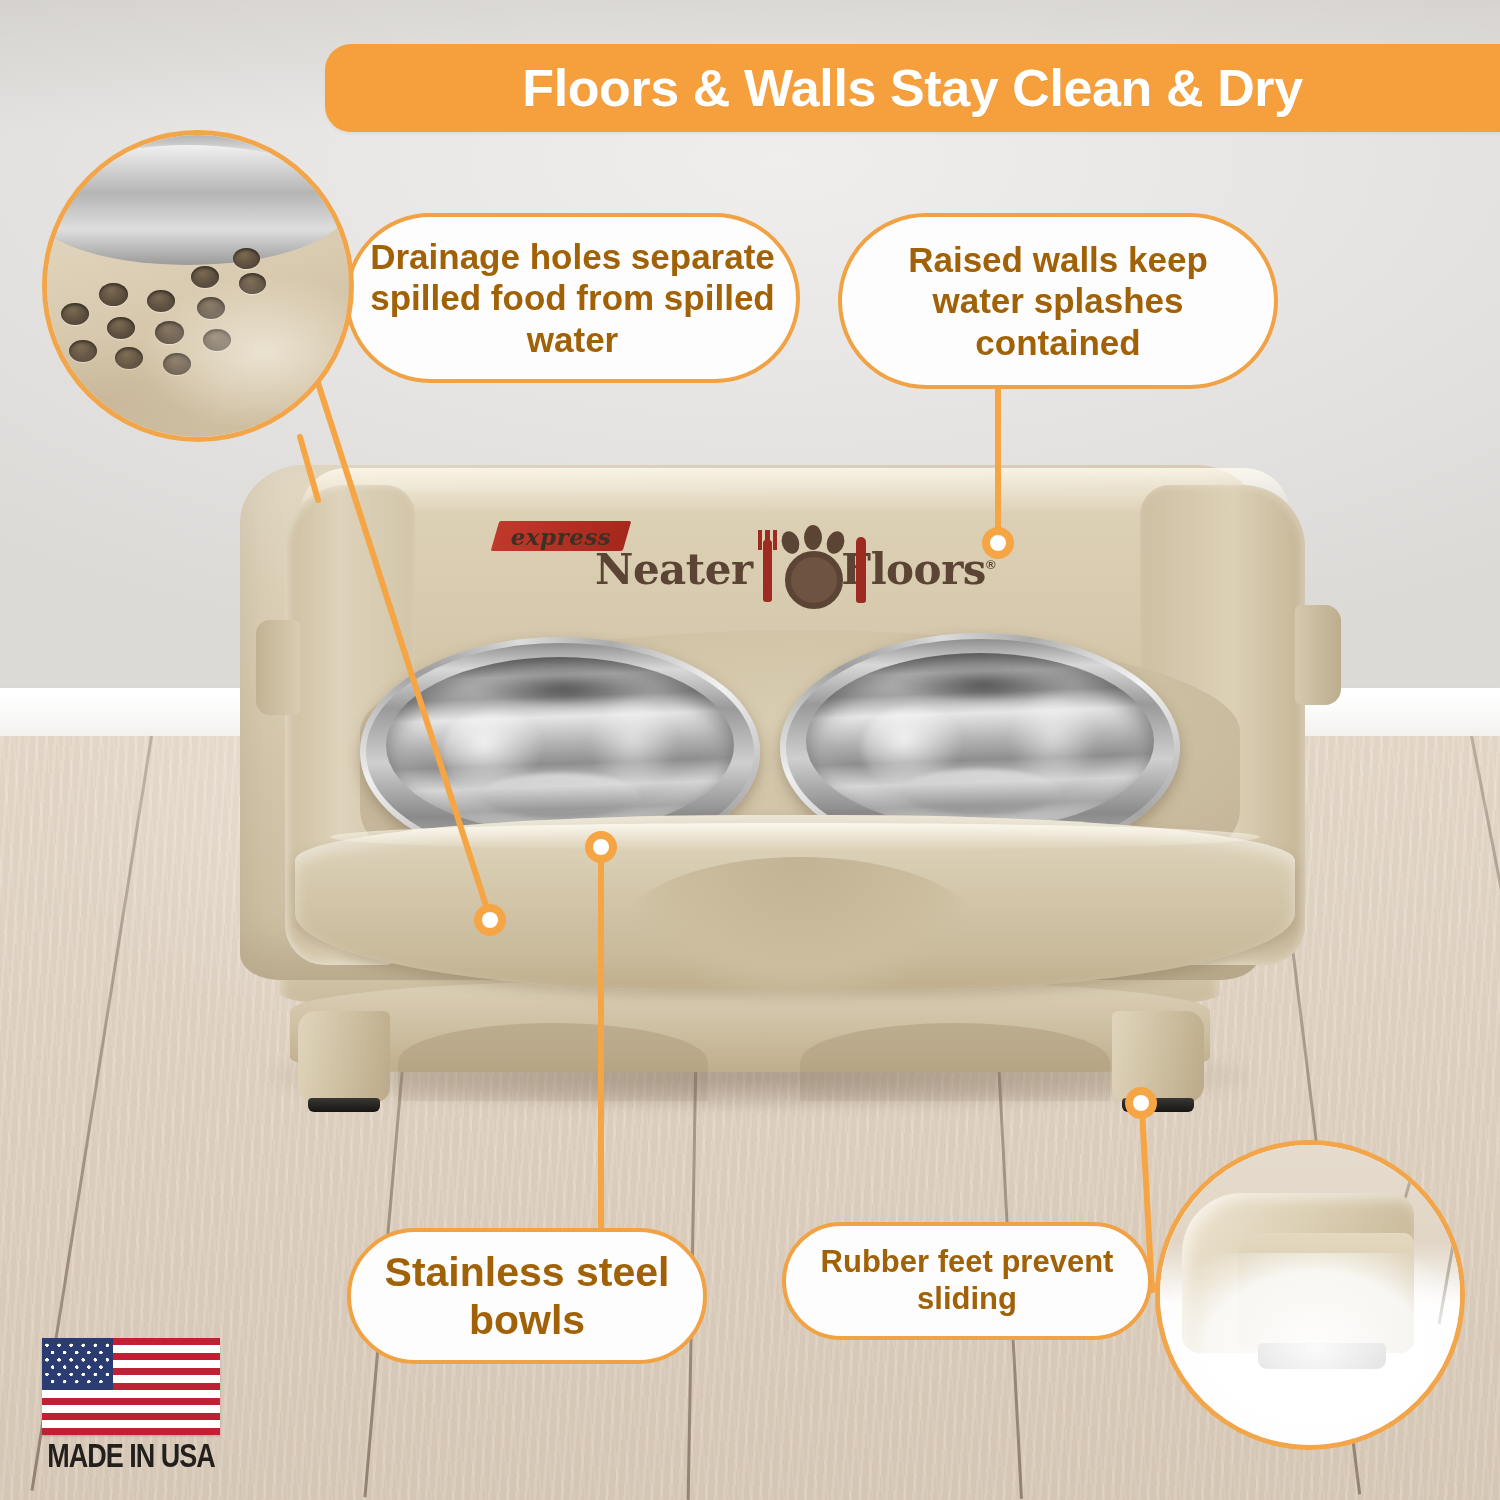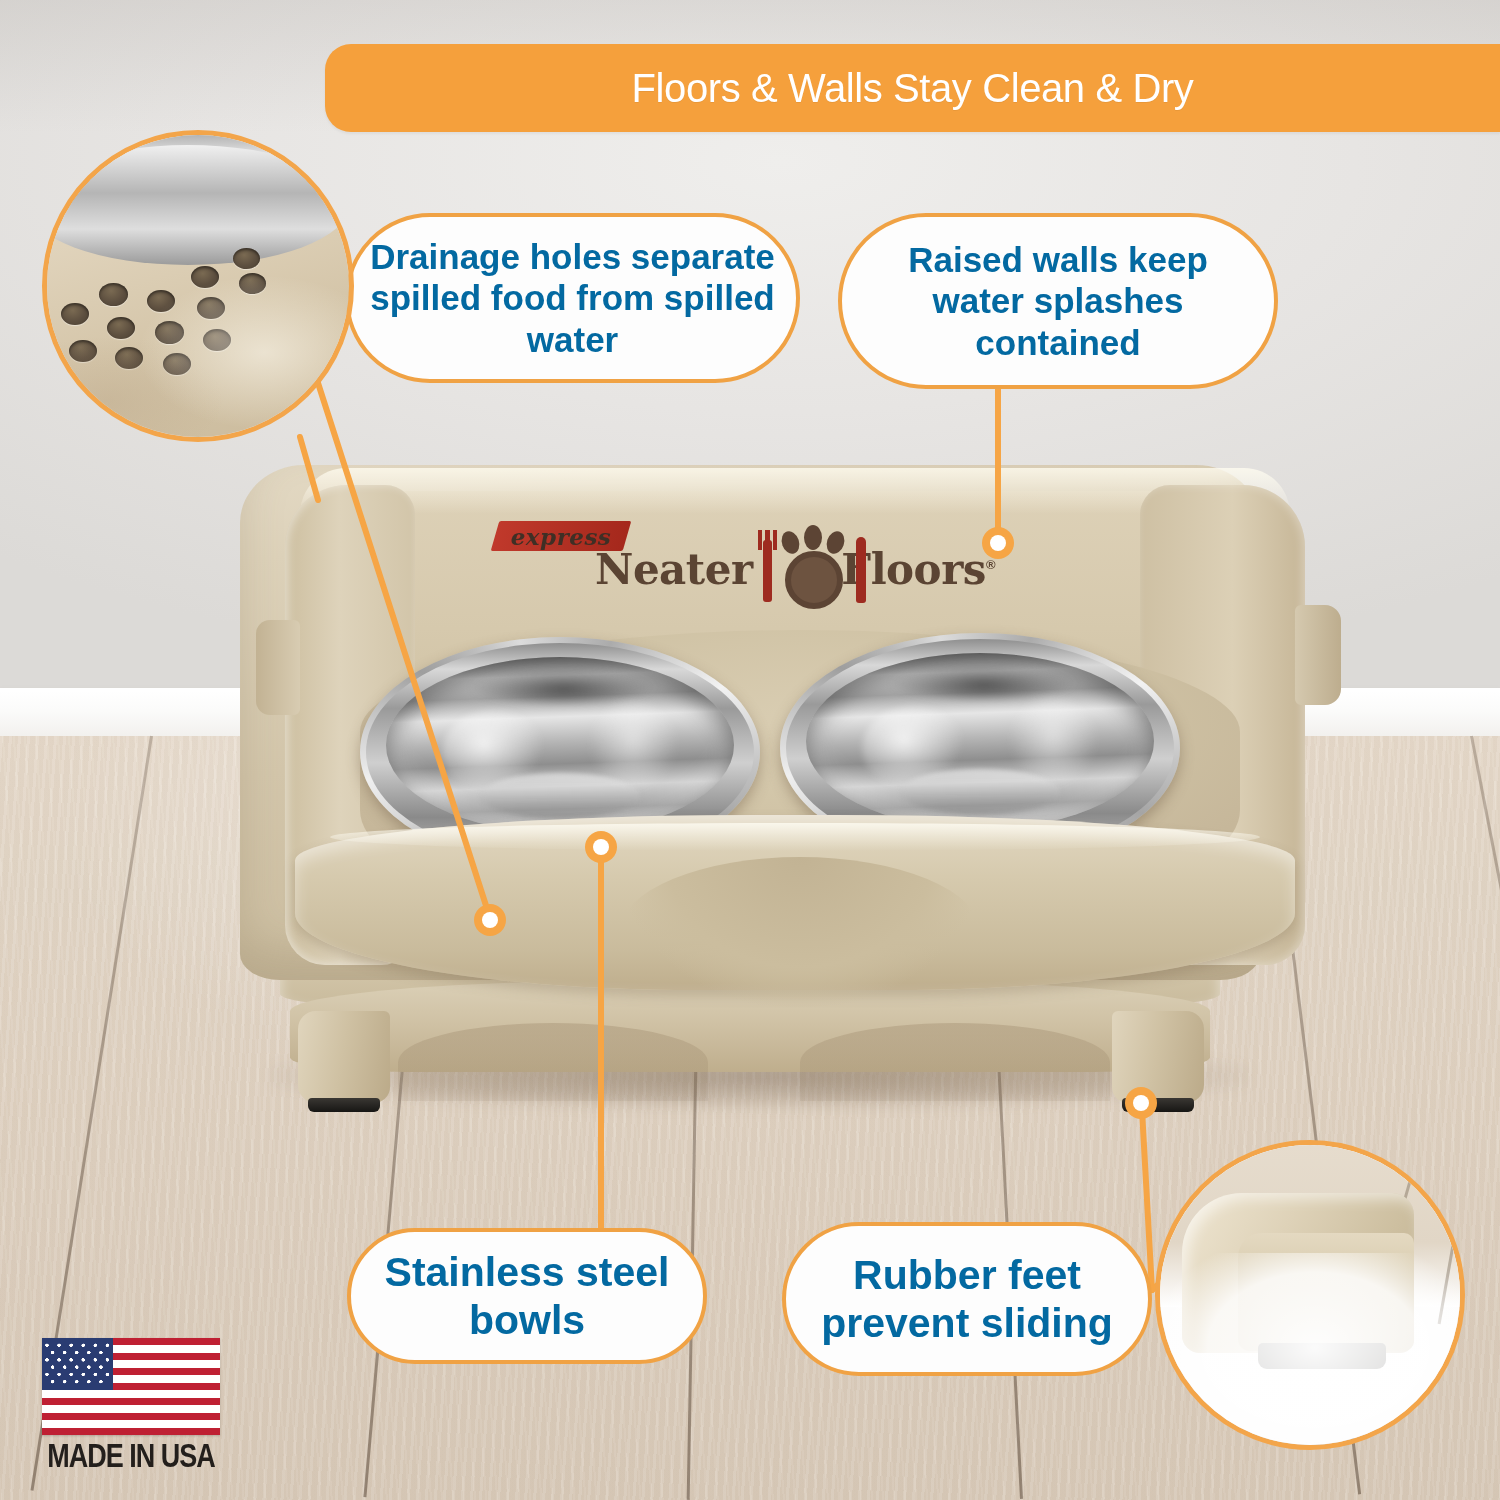--- a/index.html
+++ b/index.html
@@ -260,40 +260,40 @@
 
   
   .banner{
     position:absolute; left:325px; top:44px; width:1175px; height:88px;
     background:#f5a03c;
     border-radius:26px 0 0 26px;
     display:flex; align-items:center; justify-content:center;
     box-shadow:0 2px 3px rgba(0,0,0,.05);
   }
   .banner-text{
-    color:#ffffff; font-weight:400; font-size:40px; letter-spacing:-.4px;
+    color:#ffffff; font-weight:700; font-size:52px; letter-spacing:-.4px;
     white-space:nowrap;
     text-shadow:0 1px 0 rgba(0,0,0,.05);
   }
 
   
   .bubble{
     position:absolute;
     background:#fdfdfd;
     border:4px solid #f0a244;
     border-radius:999px;
     display:flex; align-items:center; justify-content:center;
     text-align:center;
-    color:#0369a1; font-weight:700; line-height:1.18;
+    color:#a16207; font-weight:700; line-height:1.18;
     z-index:6;
   }
   .b-drain{ left:345px; top:213px; width:455px; height:170px; font-size:35px; padding:0 18px; }
   .b-walls{ left:838px; top:213px; width:440px; height:176px; font-size:35px; padding:16px 16px; }
   .b-bowls{ left:347px; top:1228px; width:360px; height:136px; font-size:41px; padding:0 16px; }
-  .b-feet { left:782px; top:1222px; width:370px; height:154px; font-size:41px; padding:0 16px;justify-content:center; }
+  .b-feet { left:782px; top:1222px; width:370px; height:118px; font-size:31px; padding:0 16px;justify-content:center; }
 
   
   svg.leads{ position:absolute; left:0; top:0; width:1500px; height:1500px; z-index:5; pointer-events:none; }
   .lead{ stroke:#f6a545; stroke-width:6; fill:none; stroke-linecap:round; }
   .dot-o{ fill:#f6a545; }
   .dot-i{ fill:#ffffff; }
 
   
   .inset{
     position:absolute; border-radius:50%; overflow:hidden;

